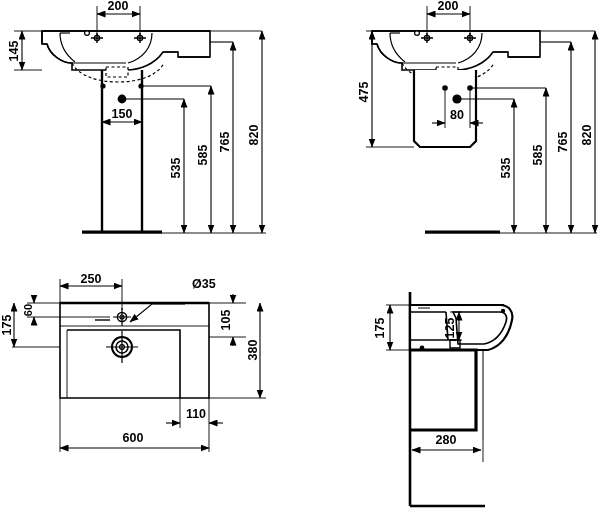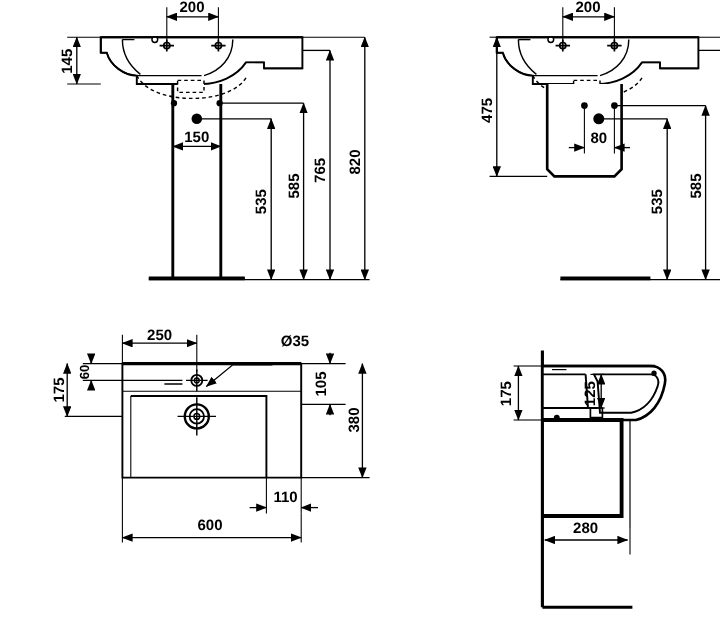--- a/index.html
+++ b/index.html
@@ -1,18 +1,18 @@
 <!DOCTYPE html>
 <html><head>
 <meta charset="utf-8">
 <style>
   html,body{margin:0;padding:0;background:#ffffff;}
   body{width:600px;height:514px;overflow:hidden;
        font-family:"Liberation Sans", sans-serif;}
-  #sheet{position:relative;width:508px;height:514px;background:#fff;padding-left:42px;}
+  #sheet{position:relative;width:508px;height:514px;background:#fff;}
   svg{display:block;}
   .dimtxt{font-family:"Liberation Sans", sans-serif;font-weight:bold;
           font-size:12.5px;fill:#000;}
   .dimtxt-sm{font-family:"Liberation Sans", sans-serif;font-weight:bold;
           font-size:11px;fill:#000;}
 </style>
 </head>
 <body>
 
 <div id="sheet">

